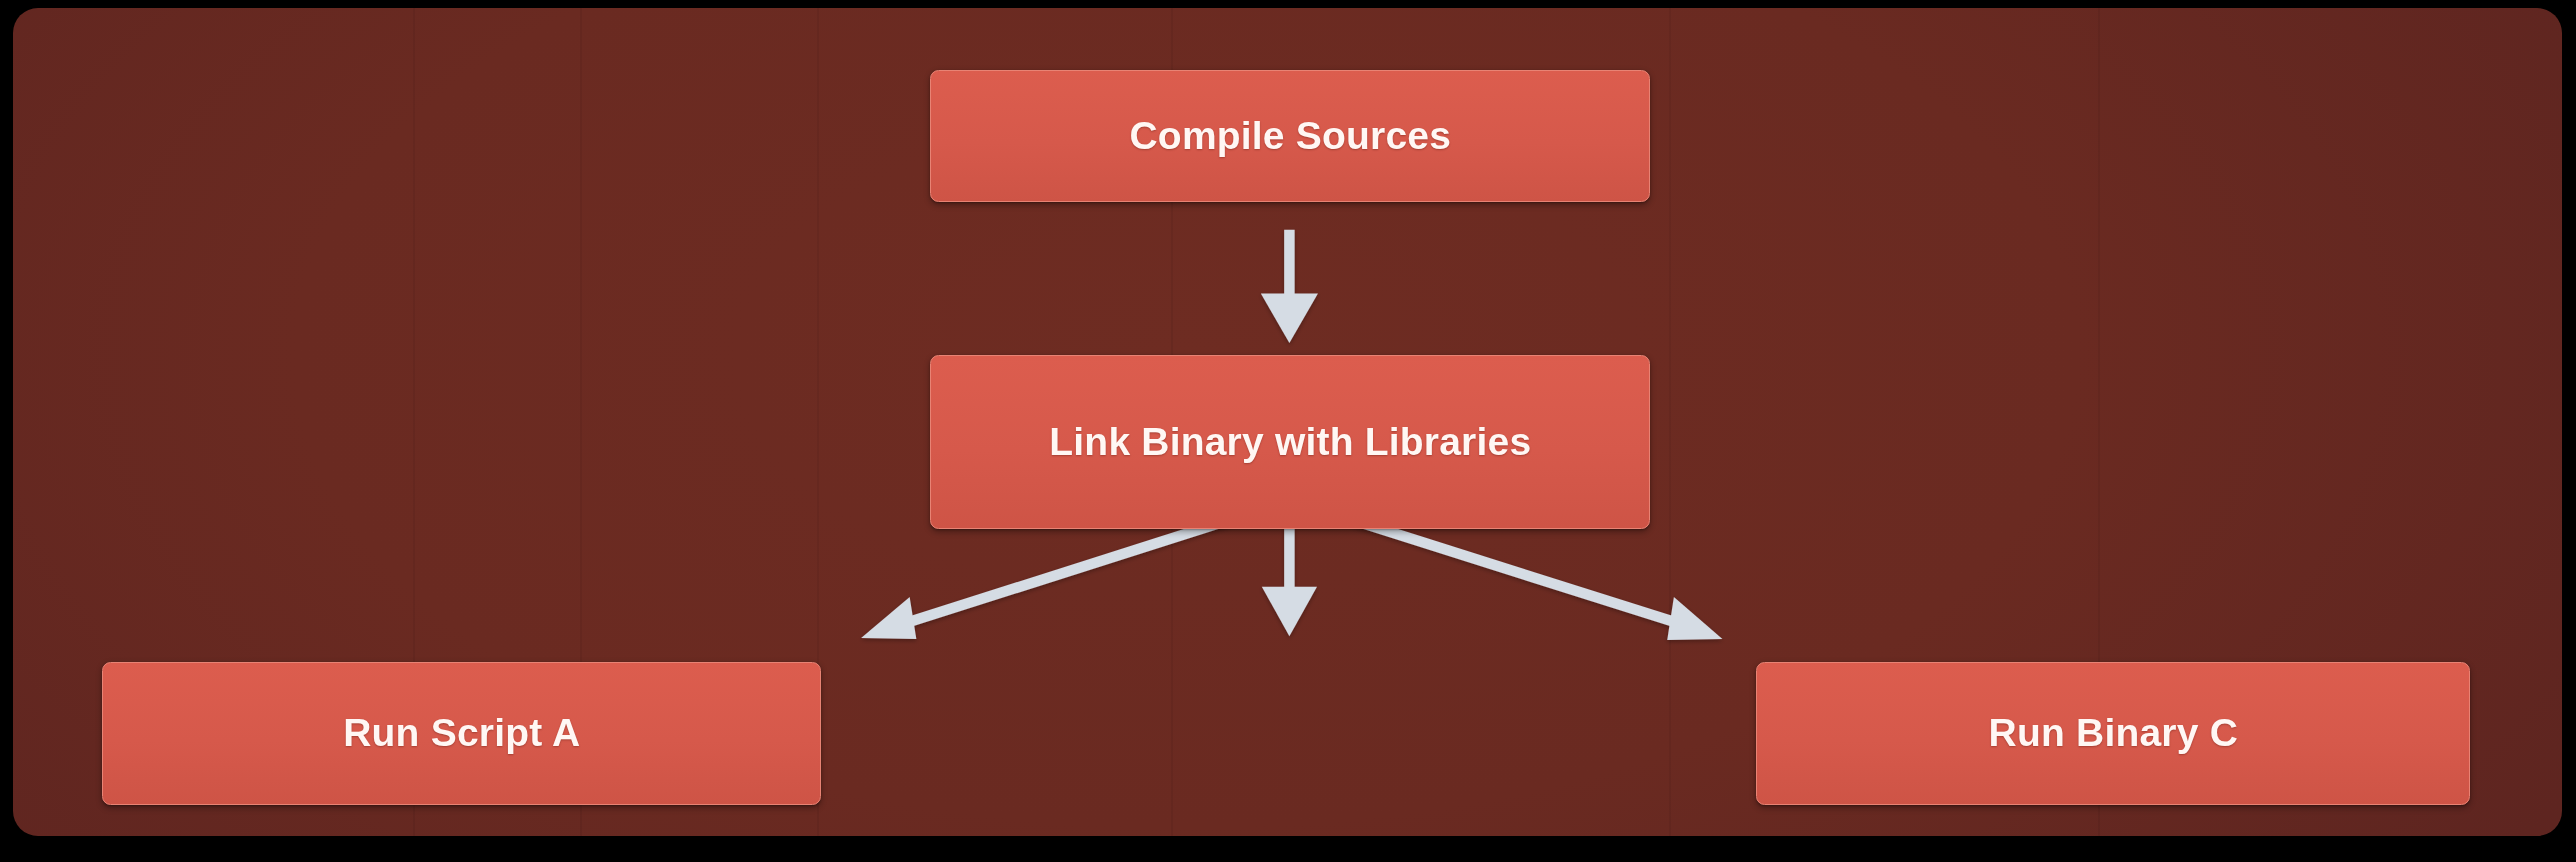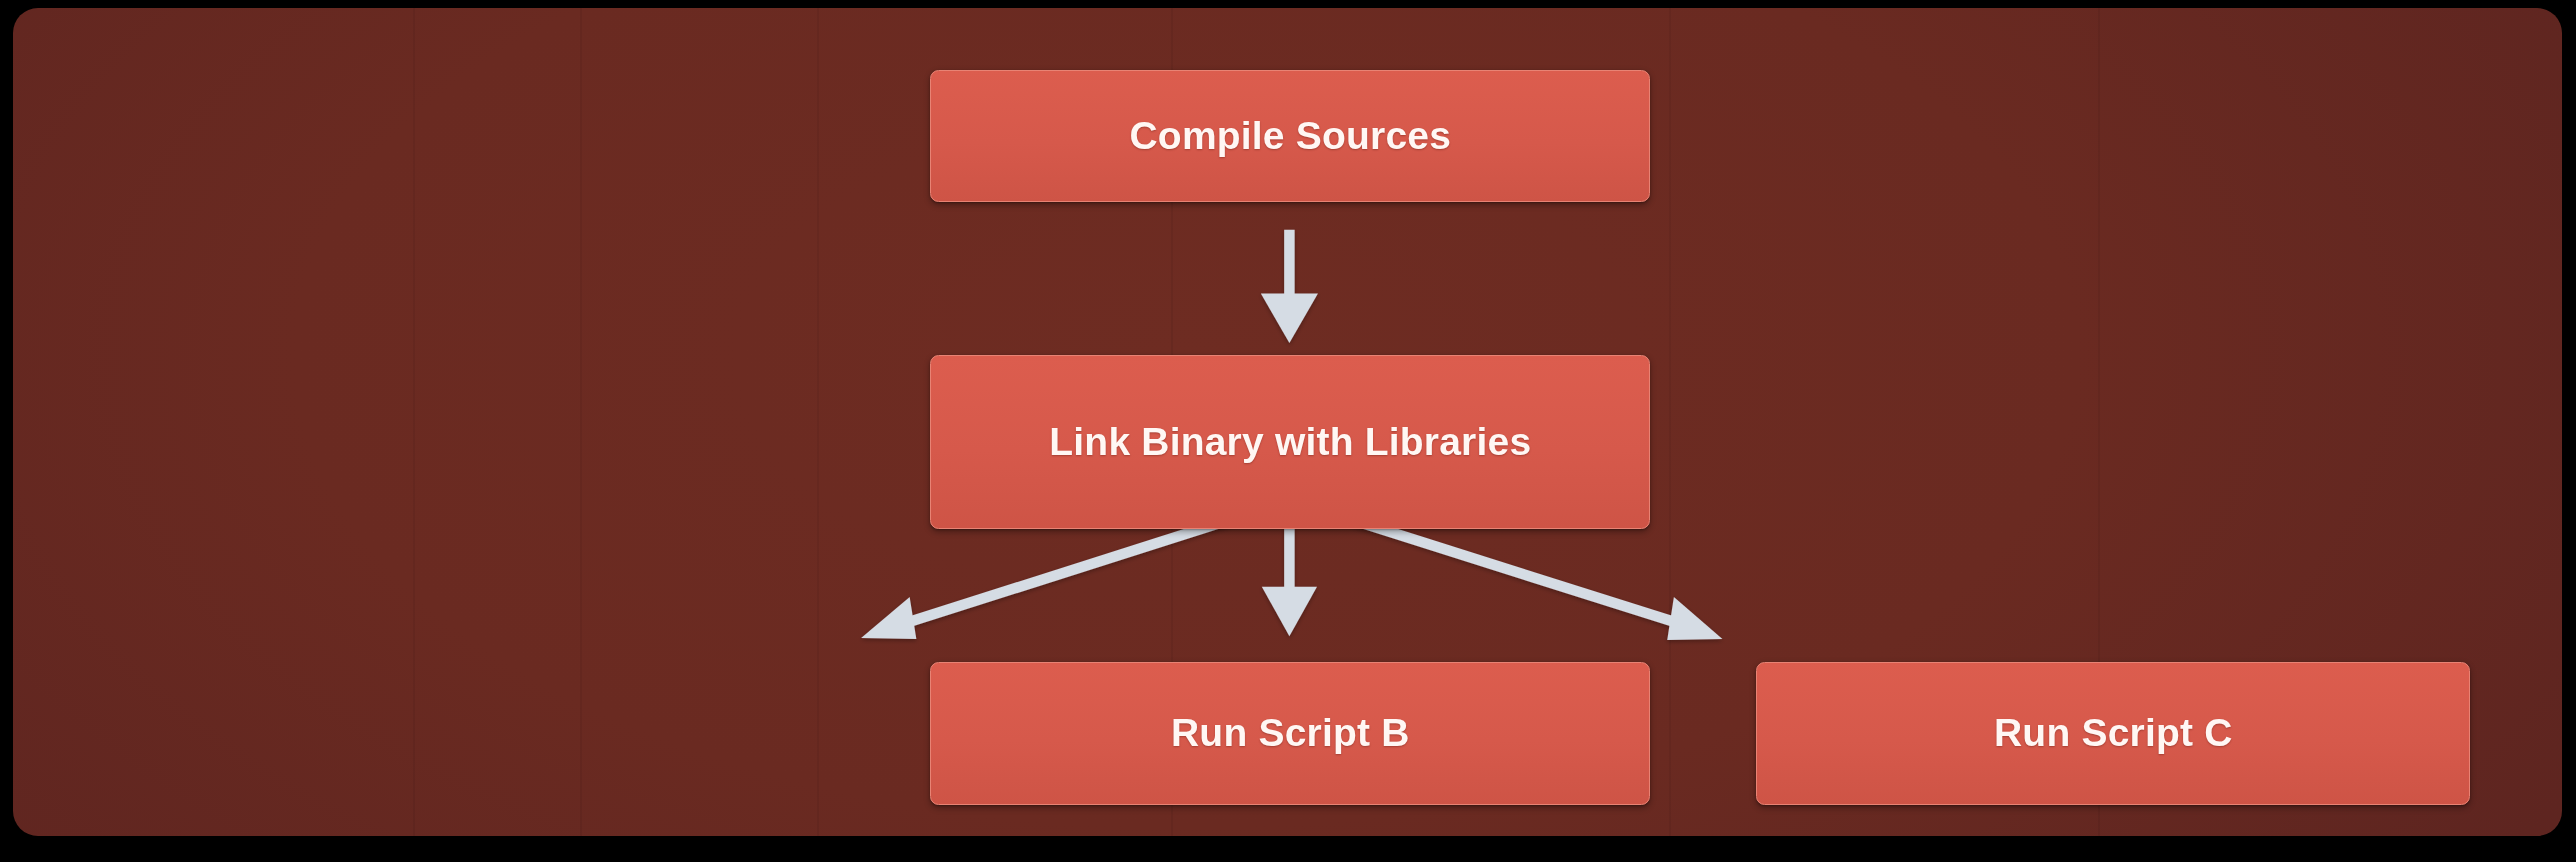--- a/index.html
+++ b/index.html
@@ -129,24 +129,24 @@
     </svg>
 
     <div class="node" id="node-compile-sources">
       <span class="node-label">Compile Sources</span>
     </div>
 
     <div class="node" id="node-link-binary">
       <span class="node-label">Link Binary with Libraries</span>
     </div>
 
-
-    <div class="node" id="node-run-script-b">
-      <span class="node-label">Run Script B</span>
+    <div class="node" id="node-run-script-a">
+      <span class="node-label">Run Script A</span>
     </div>
 
+
     <div class="node" id="node-run-script-c">
-      <span class="node-label">Run Script C</span>
+      <span class="node-label">Run Binary C</span>
     </div>
 
   </div>
 </div>
 
 
 </body></html>

